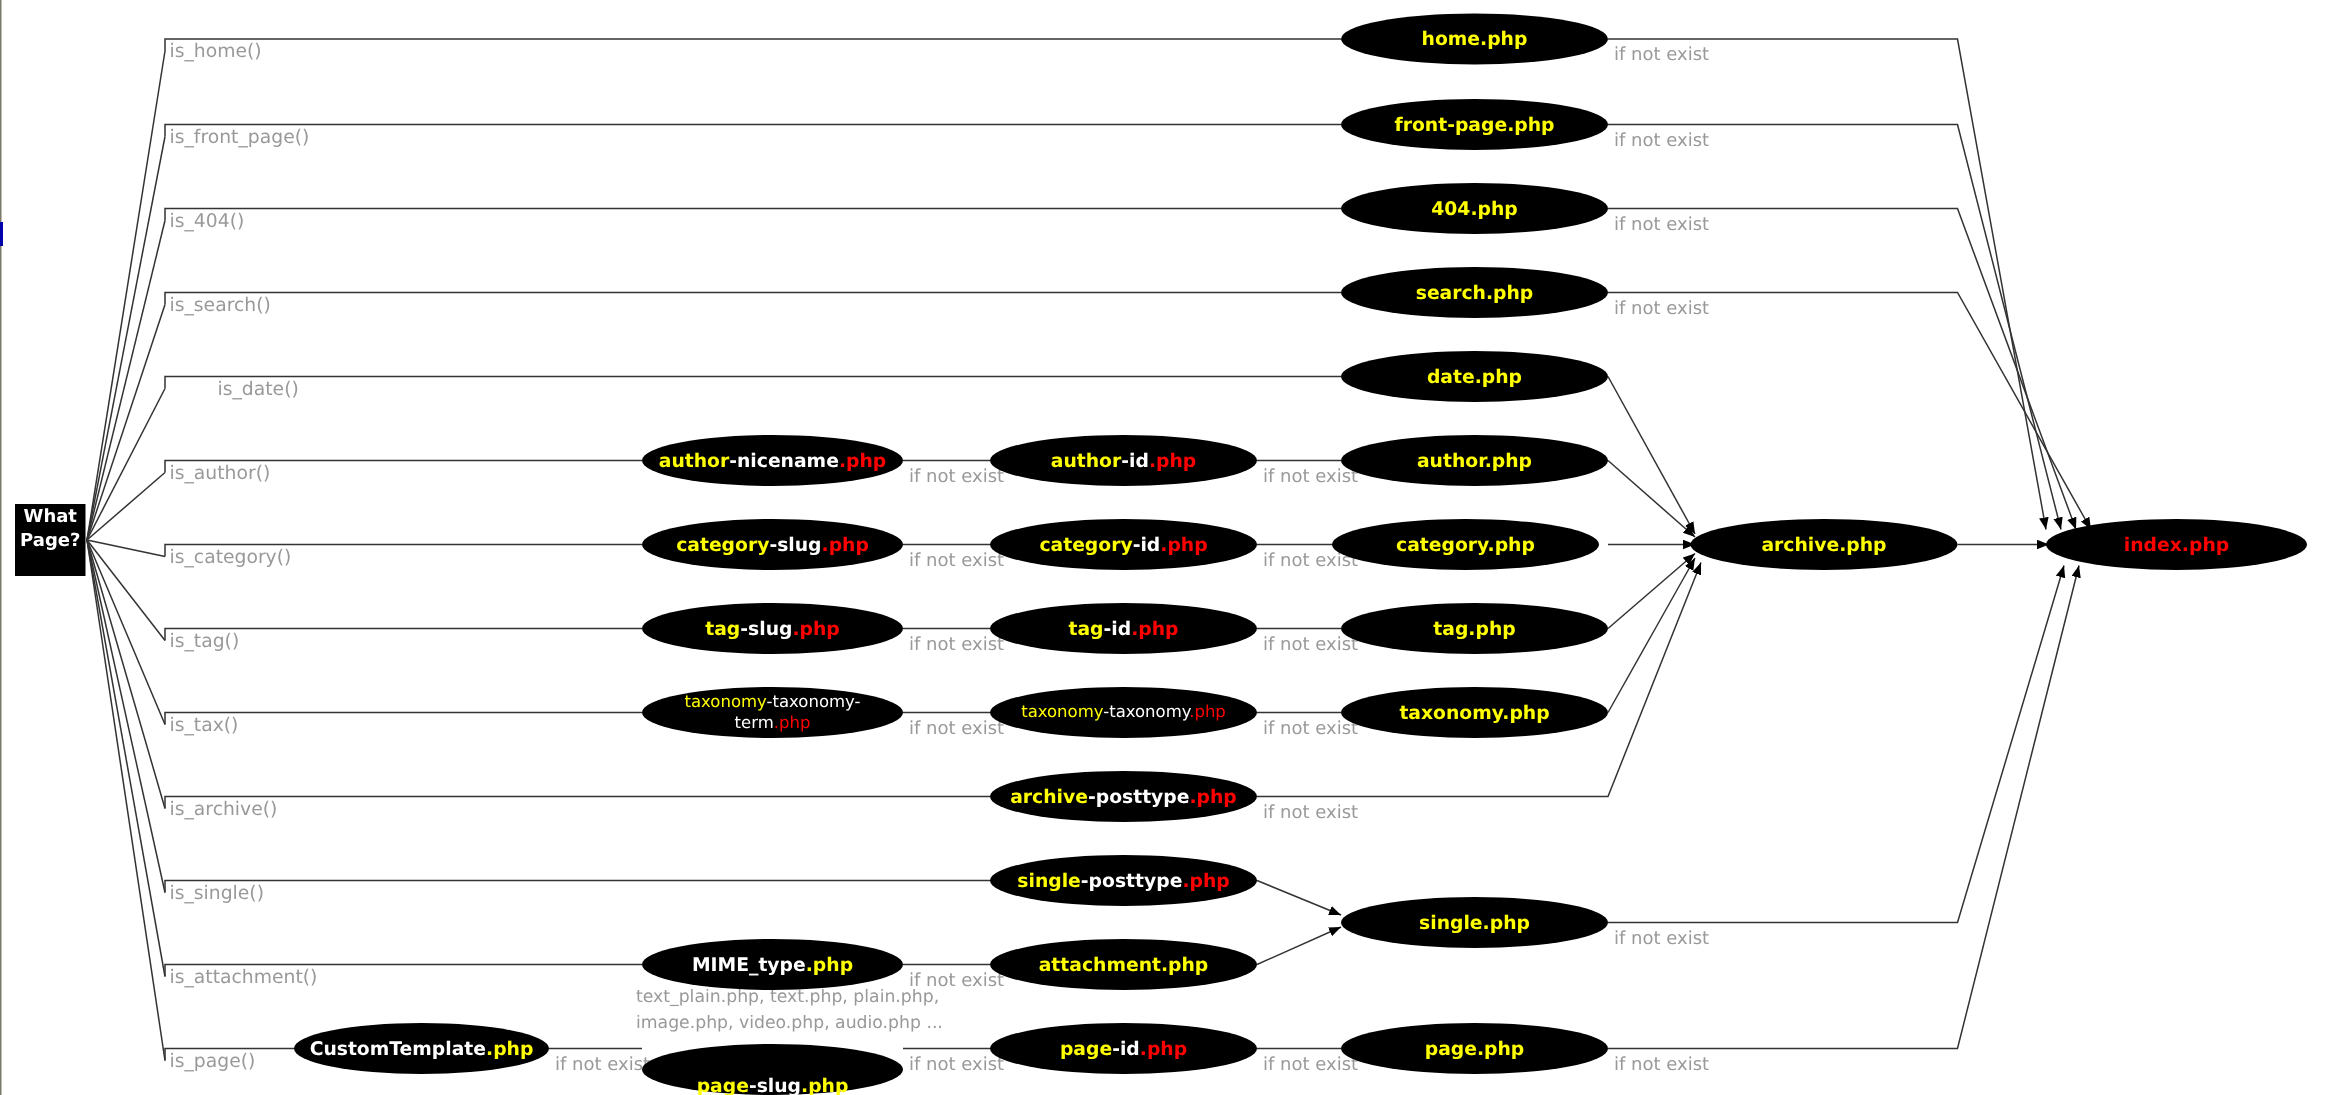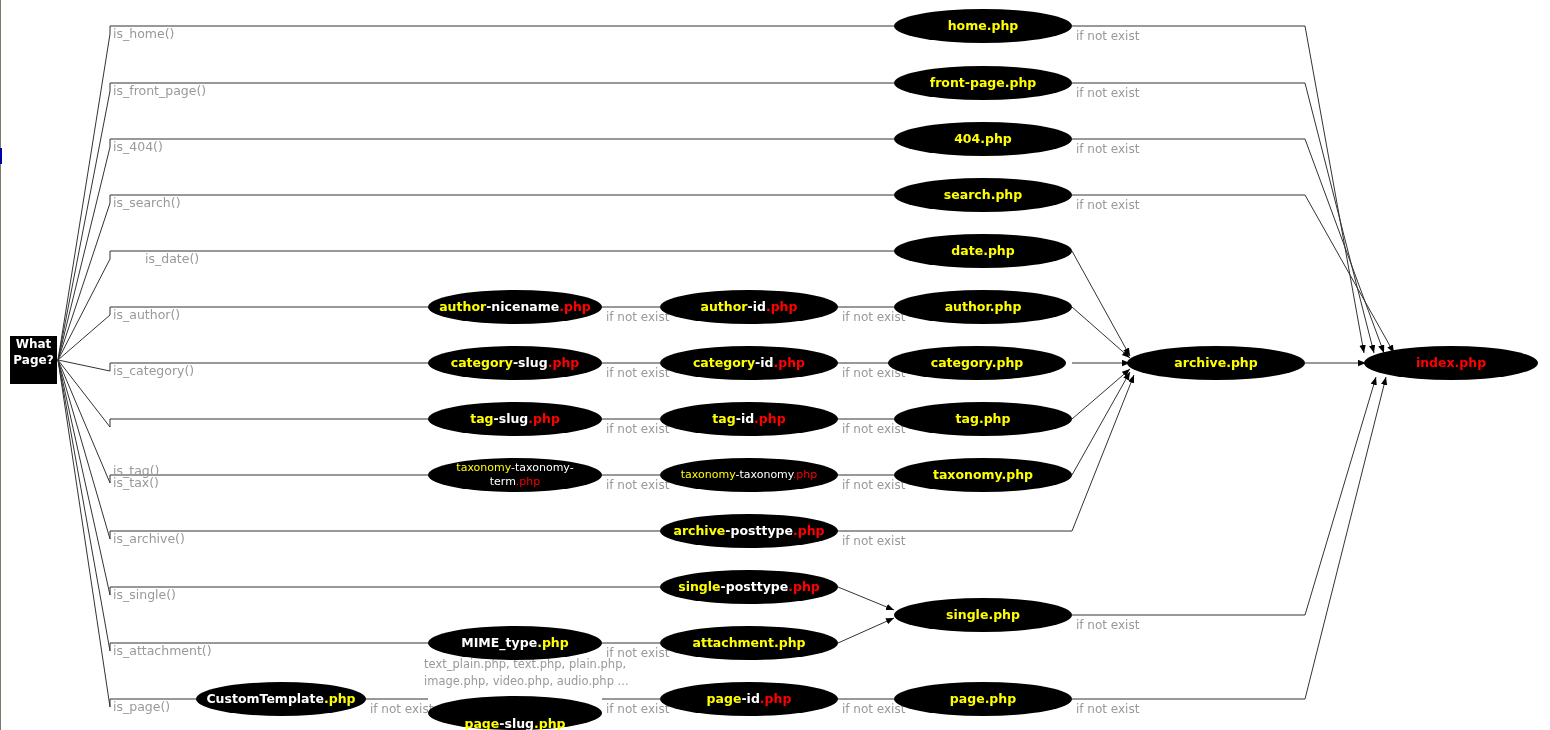--- a/index.html
+++ b/index.html
@@ -196,21 +196,21 @@
   </div>
 
   <div id="conditions">
       <div class="cond" style="left: 113px; top: 26px;">is_home()</div>
       <div class="cond" style="left: 113px; top: 83px;">is_front_page()</div>
       <div class="cond" style="left: 113px; top: 139px;">is_404()</div>
       <div class="cond" style="left: 113px; top: 195px;">is_search()</div>
       <div class="cond" style="left: 113px; top: 251px; margin-left: 32px;">is_date()</div>
       <div class="cond" style="left: 113px; top: 307px;">is_author()</div>
       <div class="cond" style="left: 113px; top: 363px;">is_category()</div>
-      <div class="cond" style="left: 113px; top: 419px; margin-top: 44px;">is_tag()</div>
+      <div class="cond" style="left: 113px; top: 419px;">is_tag()</div>
       <div class="cond" style="left: 113px; top: 475px;">is_tax()</div>
       <div class="cond" style="left: 113px; top: 531px;">is_archive()</div>
       <div class="cond" style="left: 113px; top: 587px;">is_single()</div>
       <div class="cond" style="left: 113px; top: 643px;">is_attachment()</div>
       <div class="cond" style="left: 113px; top: 699px;">is_page()</div>
     </div>
   <div id="nodes">
       <div class="node" style="left: 894px; top: 9px; width: 178px; height: 34px;">
         <span class="lbl"><span class="y">home</span><span class="y">.php</span></span>
       </div>

